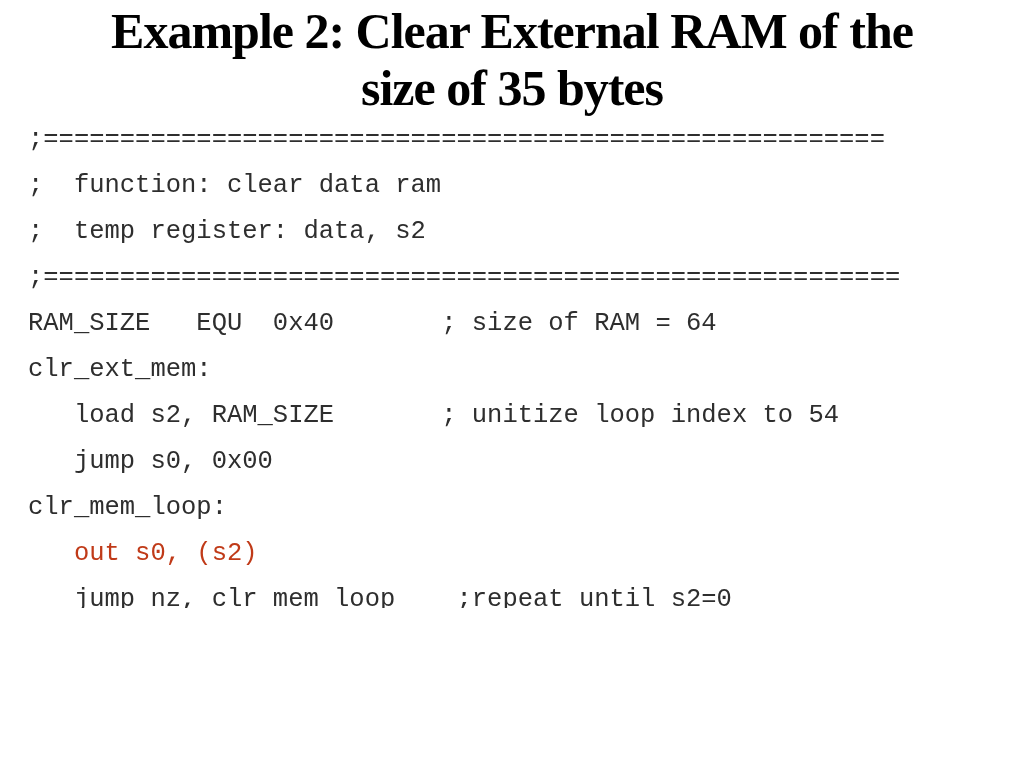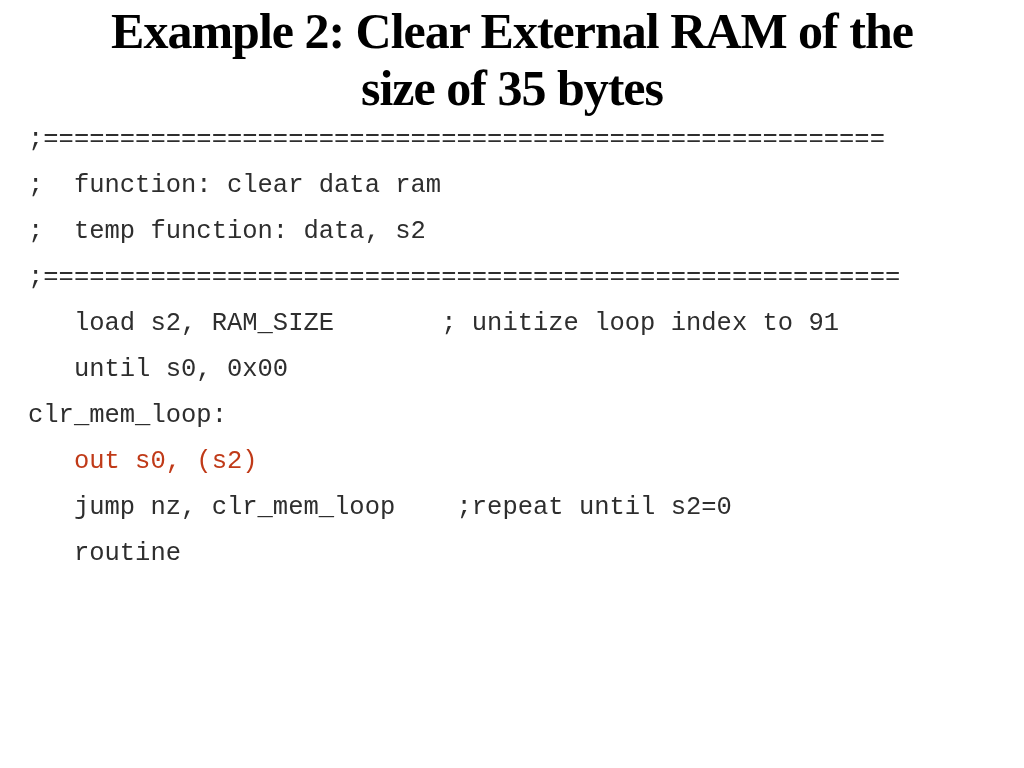--- a/index.html
+++ b/index.html
@@ -50,23 +50,25 @@
 <div class="slide">
 
   <div class="title">
     <div>Example 2: Clear External RAM of the</div>
     <div>size of 35 bytes</div>
   </div>
 
   <div class="code">
     <div class="code-line">;=======================================================</div>
     <div class="code-line">;  function: clear data ram</div>
-    <div class="code-line">;  temp function: data, s2</div>
+    <div class="code-line">;  temp register: data, s2</div>
     <div class="code-line">;========================================================</div>
-    <div class="code-line">   load s2, RAM_SIZE       ; unitize loop index to 91</div>
-    <div class="code-line">   until s0, 0x00</div>
+    <div class="code-line">RAM_SIZE   EQU  0x40       ; size of RAM = 64</div>
+    <div class="code-line">clr_ext_mem:</div>
+    <div class="code-line">   load s2, RAM_SIZE       ; unitize loop index to 54</div>
+    <div class="code-line">   jump s0, 0x00</div>
     <div class="code-line">clr_mem_loop:</div>
     <div class="code-line highlight">   out s0, (s2)</div>
     <div class="code-line">   jump nz, clr_mem_loop    ;repeat until s2=0</div>
     <div class="code-line">   routine</div>
   </div>
 
 </div>
 
 </body></html>

